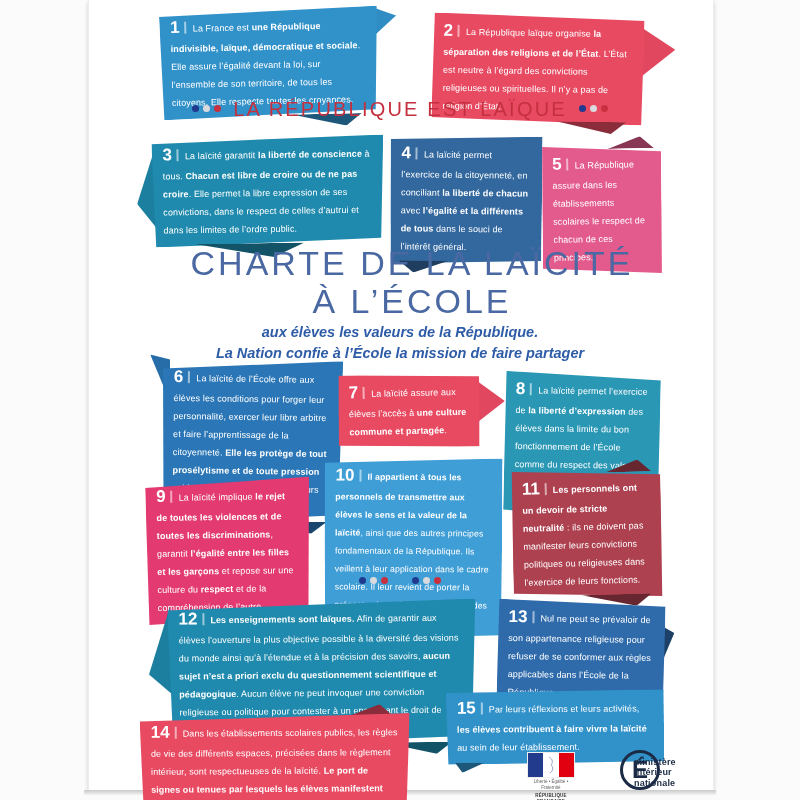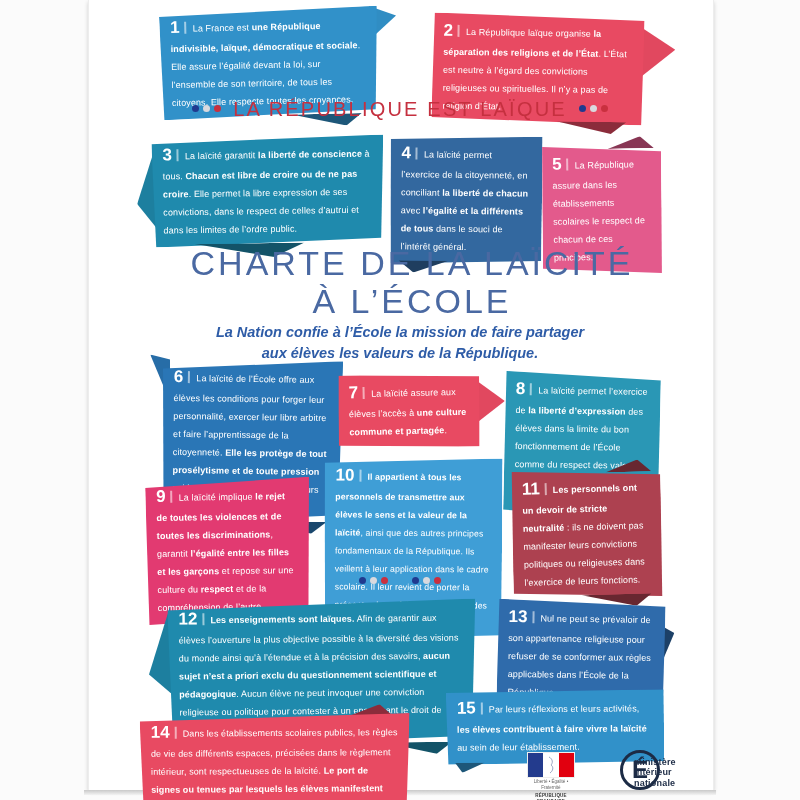--- a/index.html
+++ b/index.html
@@ -121,22 +121,22 @@
   <div class="art a5 cutB" style="--c: #e35a8c;">
     <div class="deco fold fold-tr"></div>
     <div class="body"><span class="num">5</span><span class="nbar"></span><span class="txt">La République assure dans les établissements scolaires le respect de chacun de ces principes.</span></div>
   </div>
 
   <div class="title">
     <div>CHARTE DE LA LAÏCITÉ</div>
     <div>À L’ÉCOLE</div>
   </div>
   <div class="subtitle">
+    <div>aux élèves les valeurs de la République.</div>
     <div>La Nation confie à l’École la mission de faire partager</div>
-    <div>aux élèves les valeurs de la République.</div>
   </div>
 
   <div class="art a6 cutA" style="--c: #2a76b6;">
     <div class="deco tail tail-l6"></div>
     <div class="body"><span class="num">6</span><span class="nbar"></span><span class="txt">La laïcité de l’École offre aux élèves les conditions pour forger leur personnalité, exercer leur libre arbitre et faire l’apprentissage de la citoyenneté. <b>Elle les protège de tout prosélytisme et de toute pression</b> qui les empêcheraient de faire leurs propres choix.</span></div>
     <div class="deco fold fold-br"></div>
   </div>
 
   <div class="art a7 cutB" style="--c: #e84a62;">
     <div class="deco arrowR ar7"></div>

